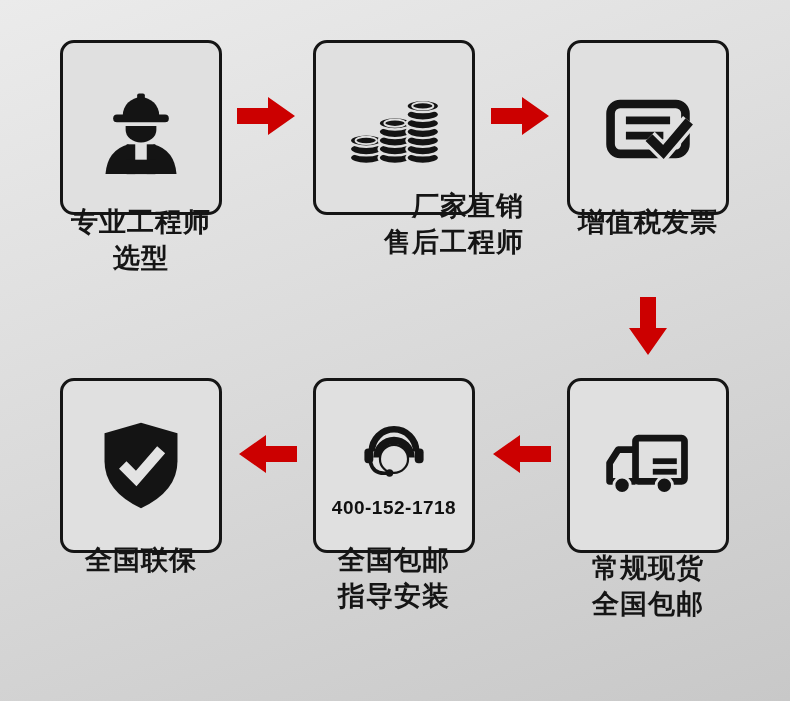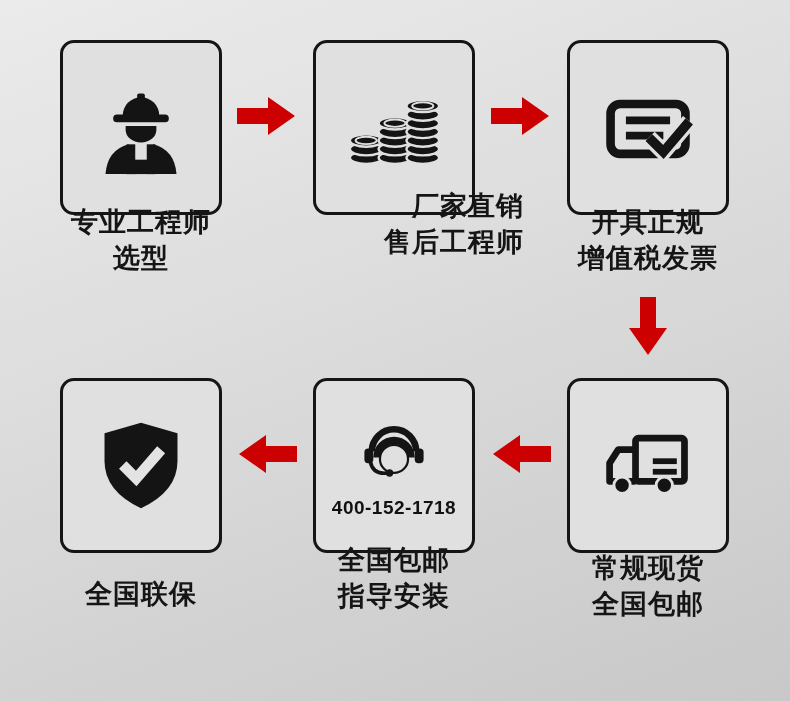--- a/index.html
+++ b/index.html
@@ -84,21 +84,20 @@
 
   <div class="label" style="left:11px;top:206px;">
     <div>专业工程师</div>
     <div>选型</div>
   </div>
   <div class="label" style="left:264px;top:190px;text-align:right;">
     <div>厂家直销</div>
     <div>售后工程师</div>
   </div>
   <div class="label" style="left:518px;top:206px;">
-    <div>开具正规</div>
     <div>增值税发票</div>
   </div>
 
   <div class="box" style="left:60px;top:378px;">
     <svg viewBox="0 0 100 100" width="96" height="96">
       <path d="M50 5 L88 16 V45 Q88 76 50 94 Q12 76 12 45 V16 Z" fill="#141414"></path>
       <path d="M31 49 L45 63 L71 33" fill="none" stroke="#e3e3e3" stroke-width="11"></path>
     </svg>
   </div>
 
@@ -119,21 +118,21 @@
     <svg viewBox="0 0 100 100" width="96" height="96">
       <rect x="37" y="21" width="51" height="45" rx="3" fill="none" stroke="#141414" stroke-width="7"></rect>
       <path d="M37 33 H19 L10 47 V66 H37" fill="none" stroke="#141414" stroke-width="7" stroke-linejoin="round"></path>
       <line x1="55" y1="45" x2="80" y2="45" stroke="#141414" stroke-width="6"></line>
       <line x1="55" y1="56" x2="80" y2="56" stroke="#141414" stroke-width="6"></line>
       <circle cx="23" cy="70" r="8.5" fill="#141414" stroke="#e0e0e0" stroke-width="3"></circle>
       <circle cx="67" cy="70" r="8.5" fill="#141414" stroke="#e0e0e0" stroke-width="3"></circle>
     </svg>
   </div>
 
-  <div class="label" style="left:11px;top:544px;margin-top:34px;">
+  <div class="label" style="left:11px;top:544px;">
     <div>全国联保</div>
   </div>
   <div class="label" style="left:264px;top:544px;">
     <div>全国包邮</div>
     <div>指导安装</div>
   </div>
   <div class="label" style="left:518px;top:544px;margin-top:8px;">
     <div>常规现货</div>
     <div>全国包邮</div>
   </div>

